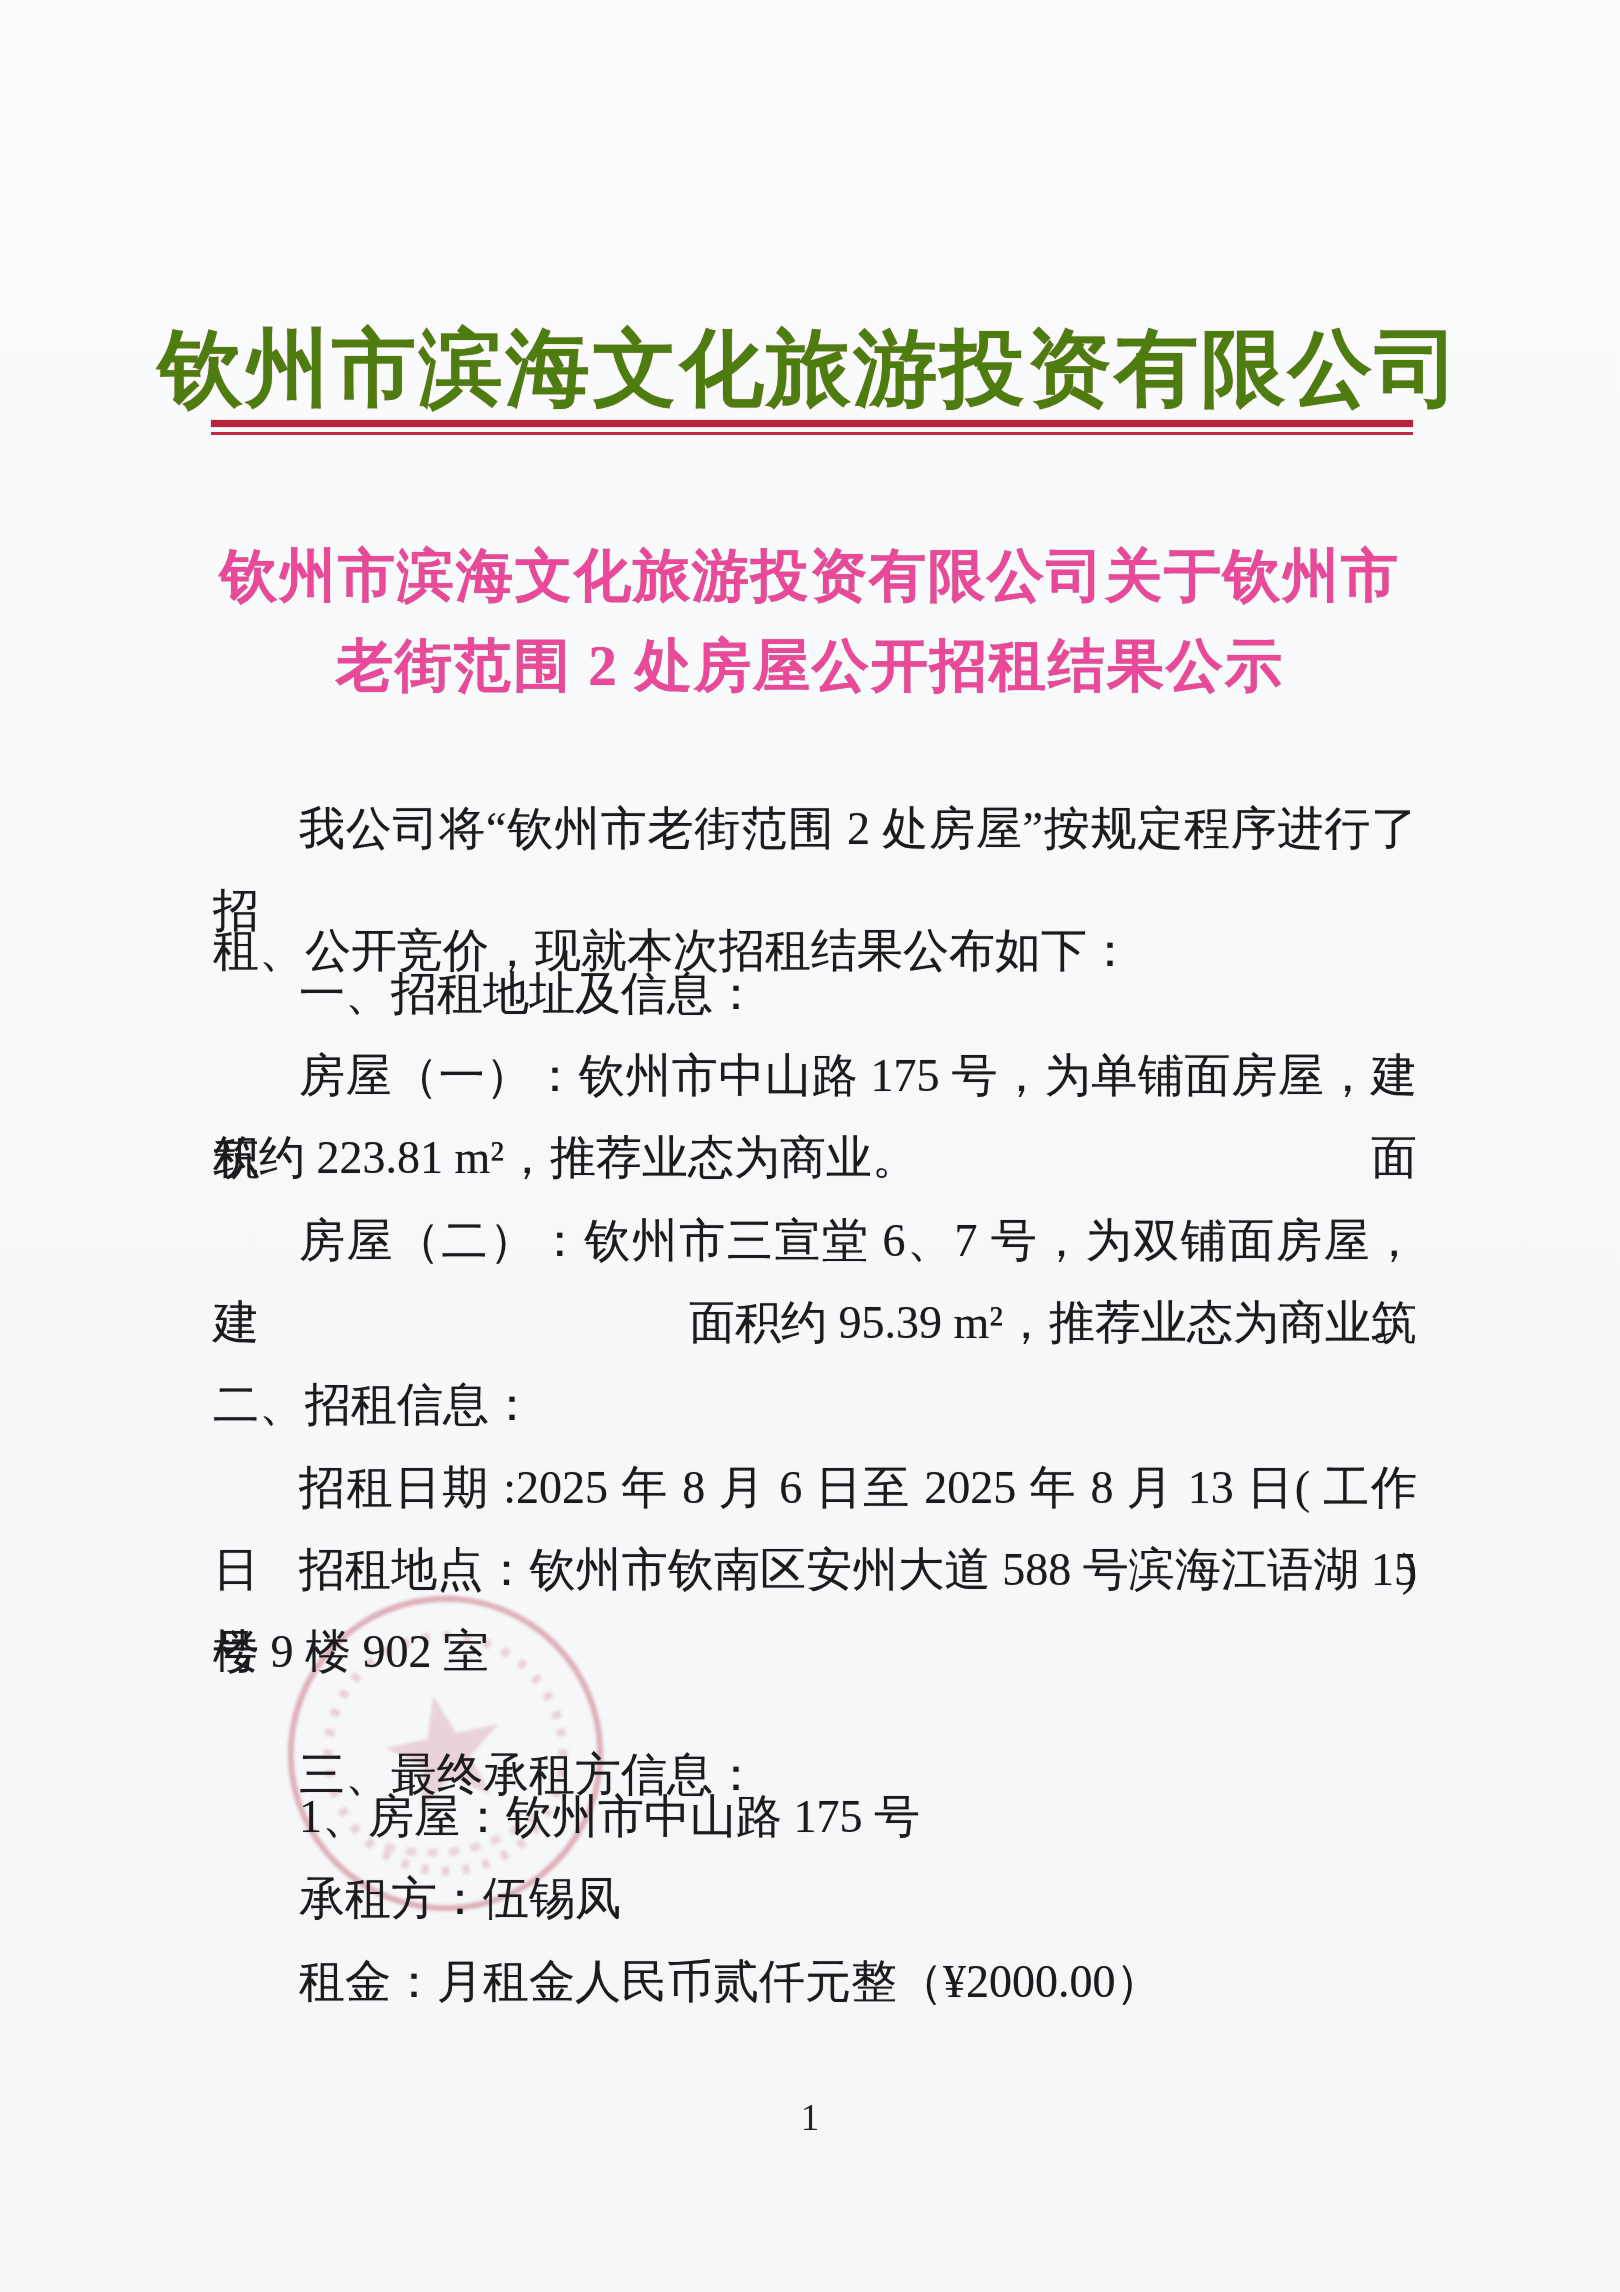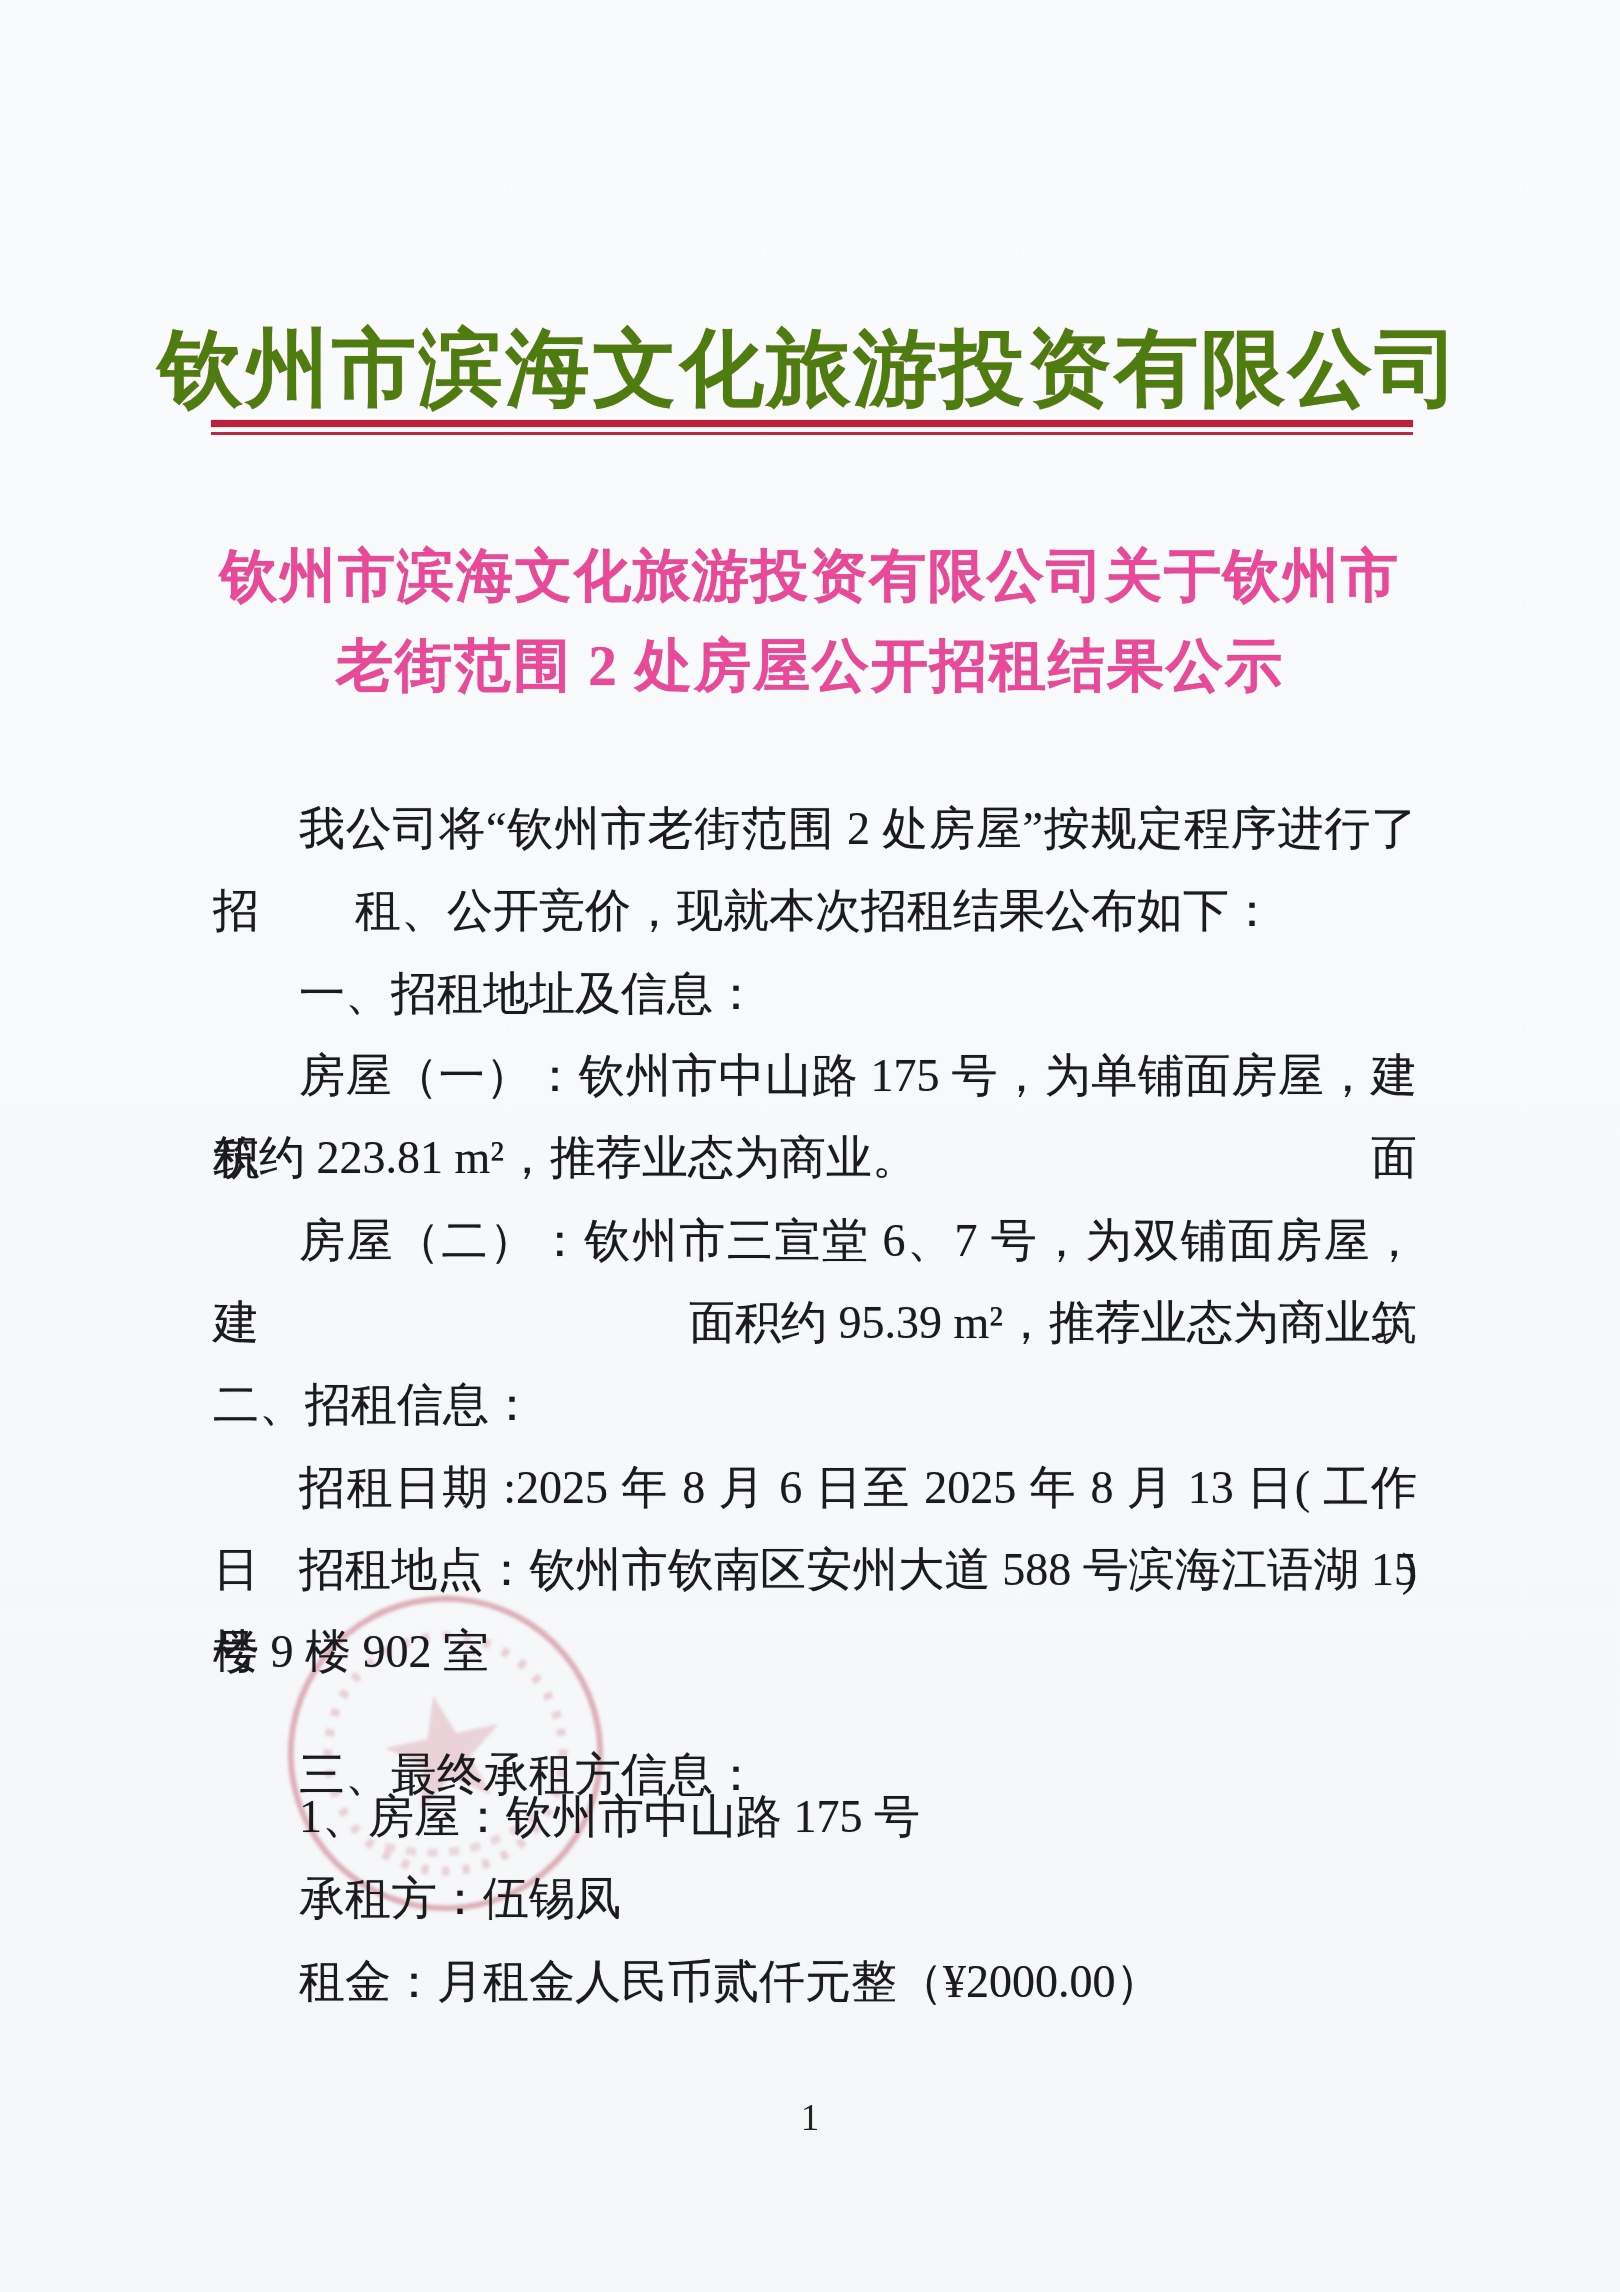--- a/index.html
+++ b/index.html
@@ -76,21 +76,21 @@
     text-shadow: 0 0 0.8px rgba(25, 25, 30, 0.5);
     white-space: nowrap;
   }
   .indent { text-indent: 86px; }
   .fill {
     white-space: normal;
     text-align: justify;
     text-align-last: justify;
   }
   .l1  { top: 788px; }
-  .l2  { top: 870px; text-align: center; }
+  .l2  { top: 910px; }
   .l3  { top: 953px; }
   .l4  { top: 1035px; }
   .l5  { top: 1117px; }
   .l6  { top: 1200px; }
   .l7  { top: 1282px; text-align: right; }
   .l8  { top: 1364px; }
   .l9  { top: 1447px; }
   .l10 { top: 1529px; }
   .l11 { top: 1611px; }
   .l12 { top: 1734px; }

